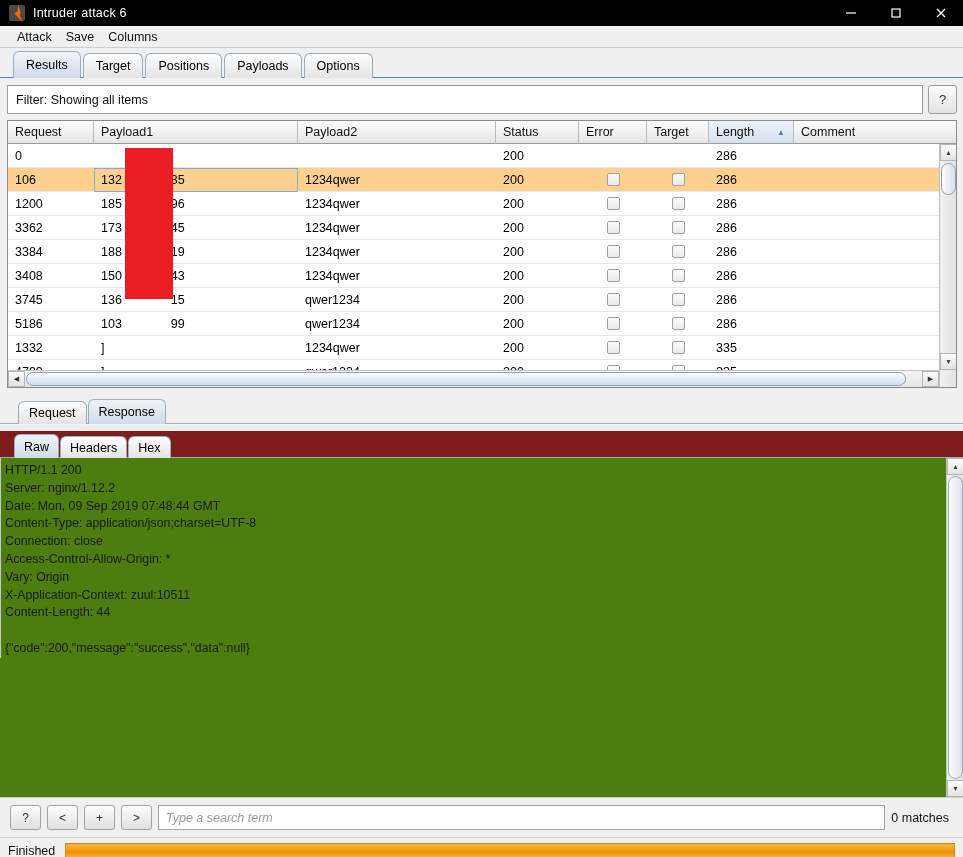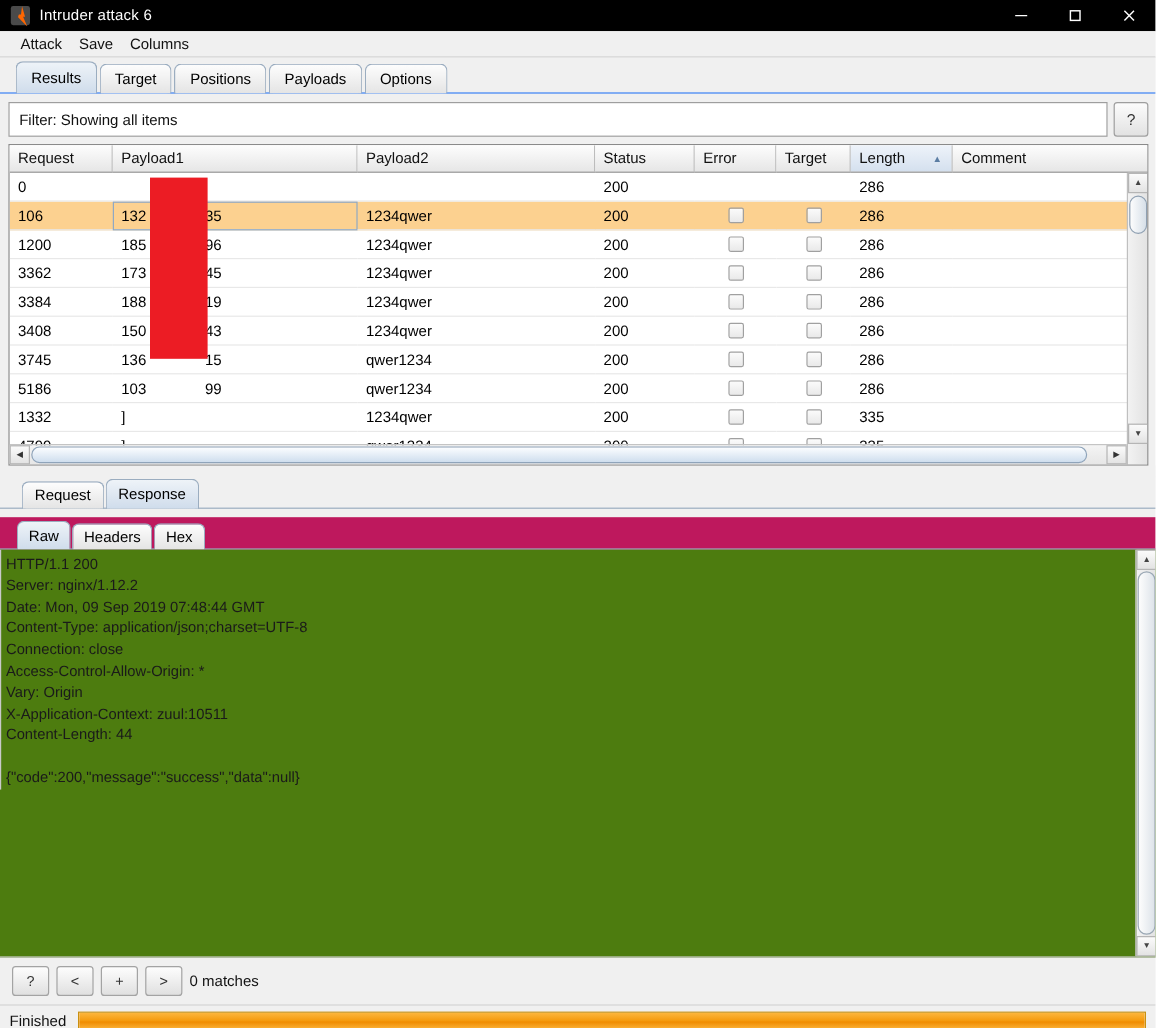--- a/index.html
+++ b/index.html
@@ -183,21 +183,21 @@
   .rtab {
     height: 23px; padding: 0 10px; display: flex; align-items: center;
     font-size: 12.5px; border: 1px solid #9badc0; border-bottom: none;
     border-radius: 6px 6px 0 0;
     background: linear-gradient(#fdfdfd,#e4e4e4);
     margin-right: 1px; position: relative; top: 1px;
   }
   .rtab.active { background: linear-gradient(#eef3f8,#cfdceb); height: 25px; }
   .subtabs {
     display: flex; align-items: flex-end; padding-left: 14px;
-    height: 27px; border-bottom: 1px solid #9badc0; background: #be185d;
+    height: 27px; border-bottom: 1px solid #9badc0; background: #7f1d1d;
     margin-top: 7px;
   }
   .stab {
     height: 22px; padding: 0 9px; display: flex; align-items: center;
     font-size: 12.5px; border: 1px solid #9badc0; border-bottom: none;
     border-radius: 6px 6px 0 0;
     background: linear-gradient(#fdfdfd,#e4e4e4);
     margin-right: 1px; position: relative; top: 1px;
   }
   .stab.active { background: linear-gradient(#eef3f8,#cfdceb); height: 24px; }
@@ -549,20 +549,21 @@
       <div class="rvthumb"></div>
       <div class="sb-arrow bottom">▼</div>
     </div>
   </div>
 
   <div class="searchbar">
     <div class="sbtn">?</div>
     <div class="sbtn">&lt;</div>
     <div class="sbtn">+</div>
     <div class="sbtn">&gt;</div>
+    <div class="sinput">Type a search term</div>
     <div class="matches">0 matches</div>
   </div>
 
   <div class="statusbar">
     <div class="status-label">Finished</div>
     <div class="progress">
       <div class="progress-fill" id="pfill" style="width: 100%;"></div>
     </div>
   </div>
 

